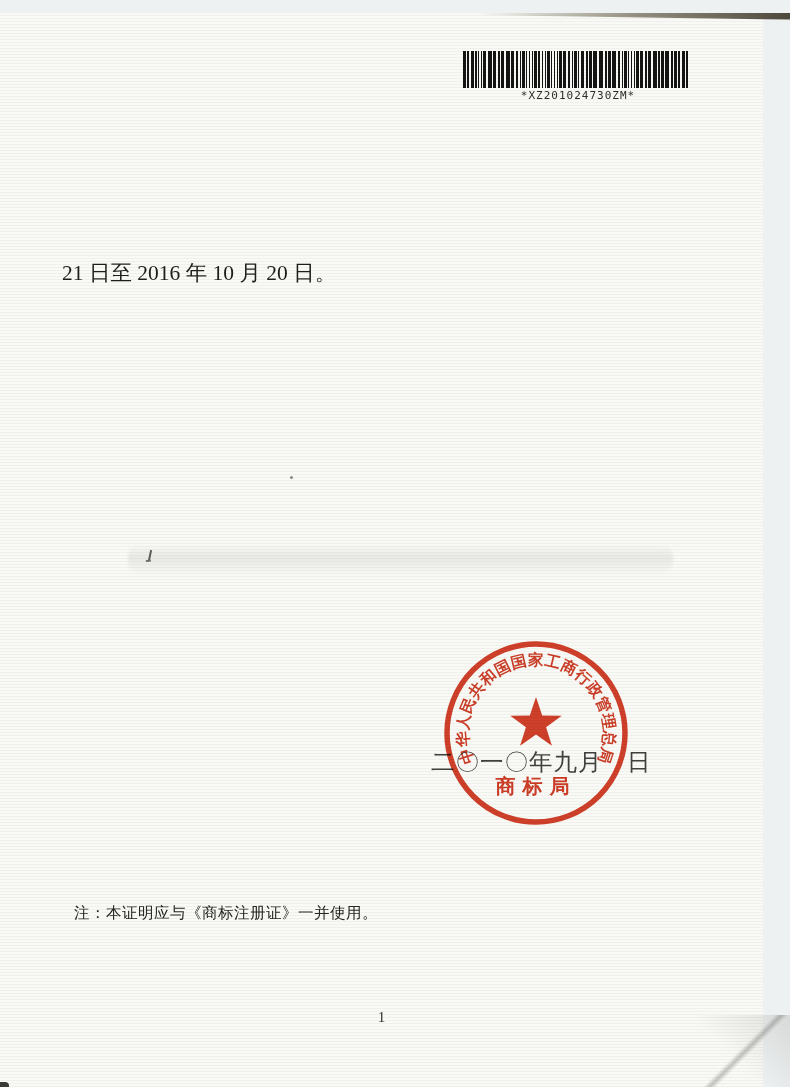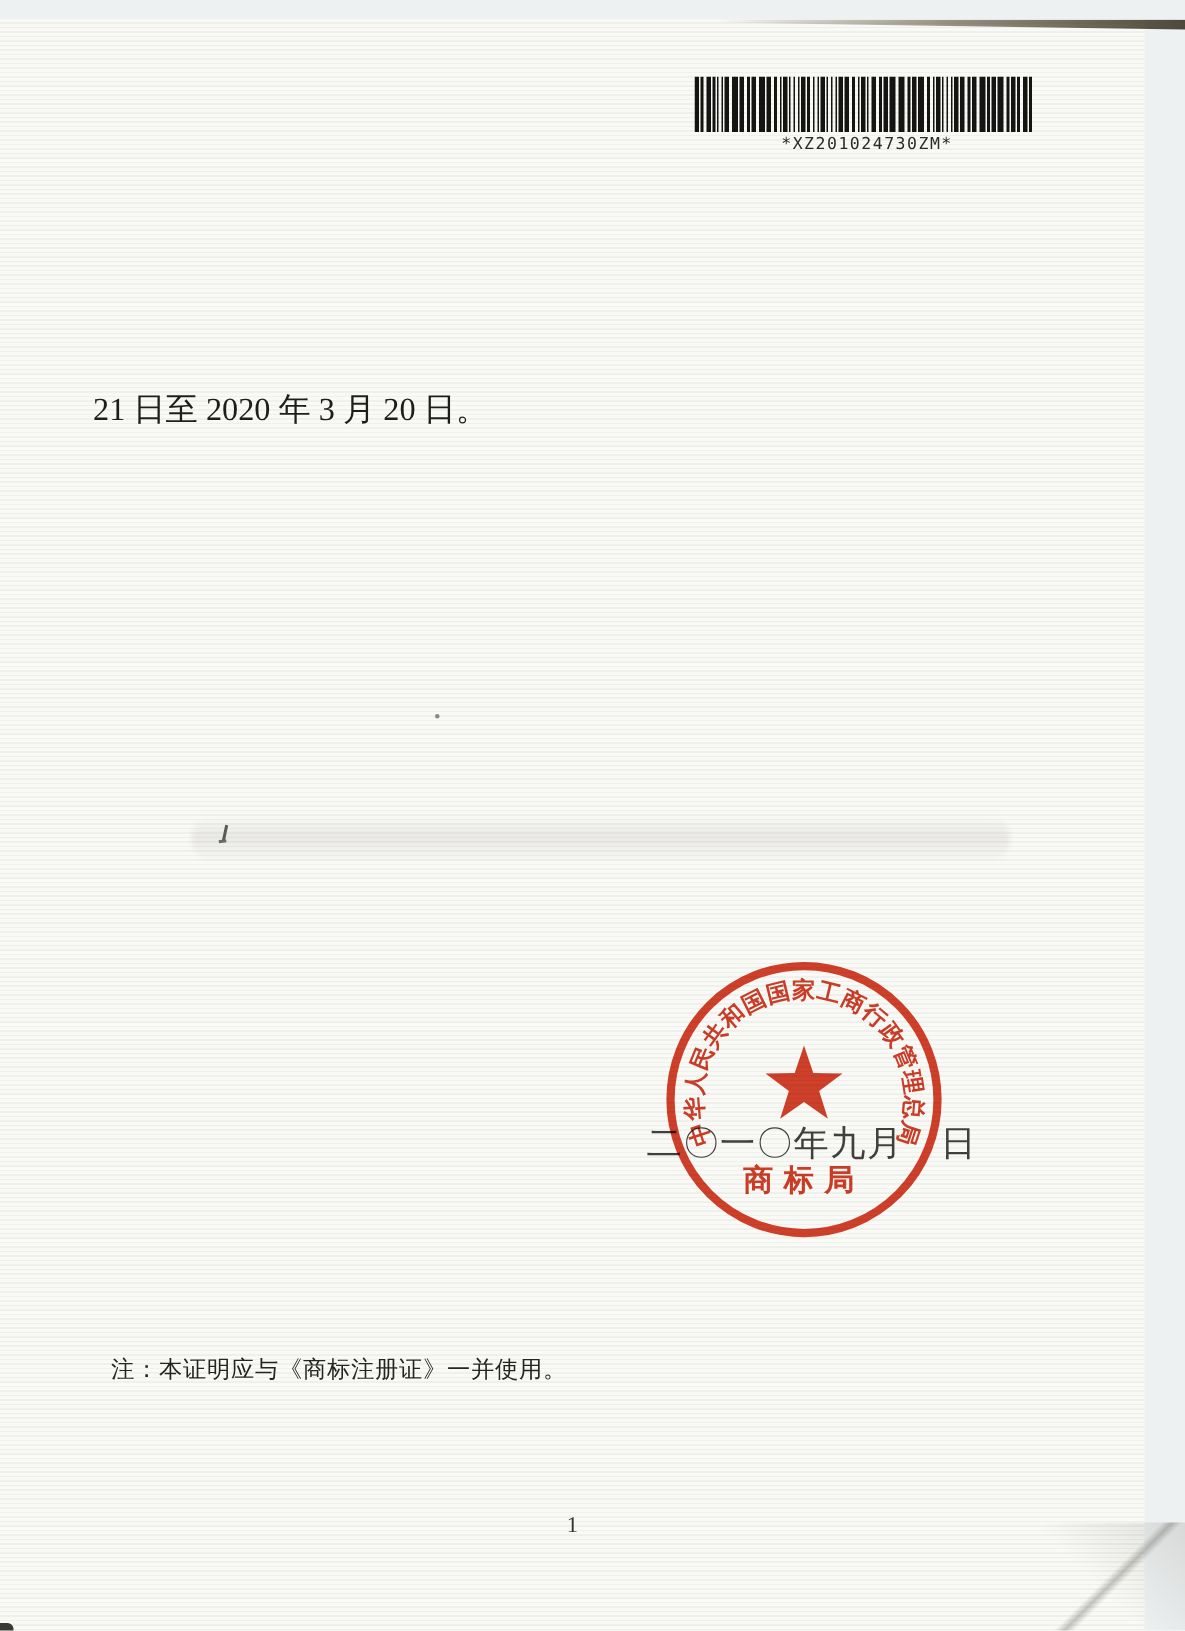--- a/index.html
+++ b/index.html
@@ -198,21 +198,21 @@
         <i style="width:3px"></i>
         <b style="width:1px"></b>
         <i style="width:2px"></i>
         <b style="width:1px"></b>
       </div>
     <div class="barcode-text">*XZ201024730ZM*</div>
   </div>
 
 
   <div class="body-text">
-    <span class="l2">21 日至 2020 年 3 月 20 日。</span>
+    <span class="l2">21 日至 2016 年 10 月 20 日。</span>
   </div>
 
   <div class="dot-artifact"></div>
   <div class="smudge"></div>
   <div class="stray-mark"></div>
 
   <div class="date-line">二〇一〇年九月　日</div>
 
   <svg class="seal" viewBox="-95 -95 190 190">
     <circle cx="0" cy="0" r="89" fill="none" stroke="#d03018" stroke-width="5.5"></circle>

